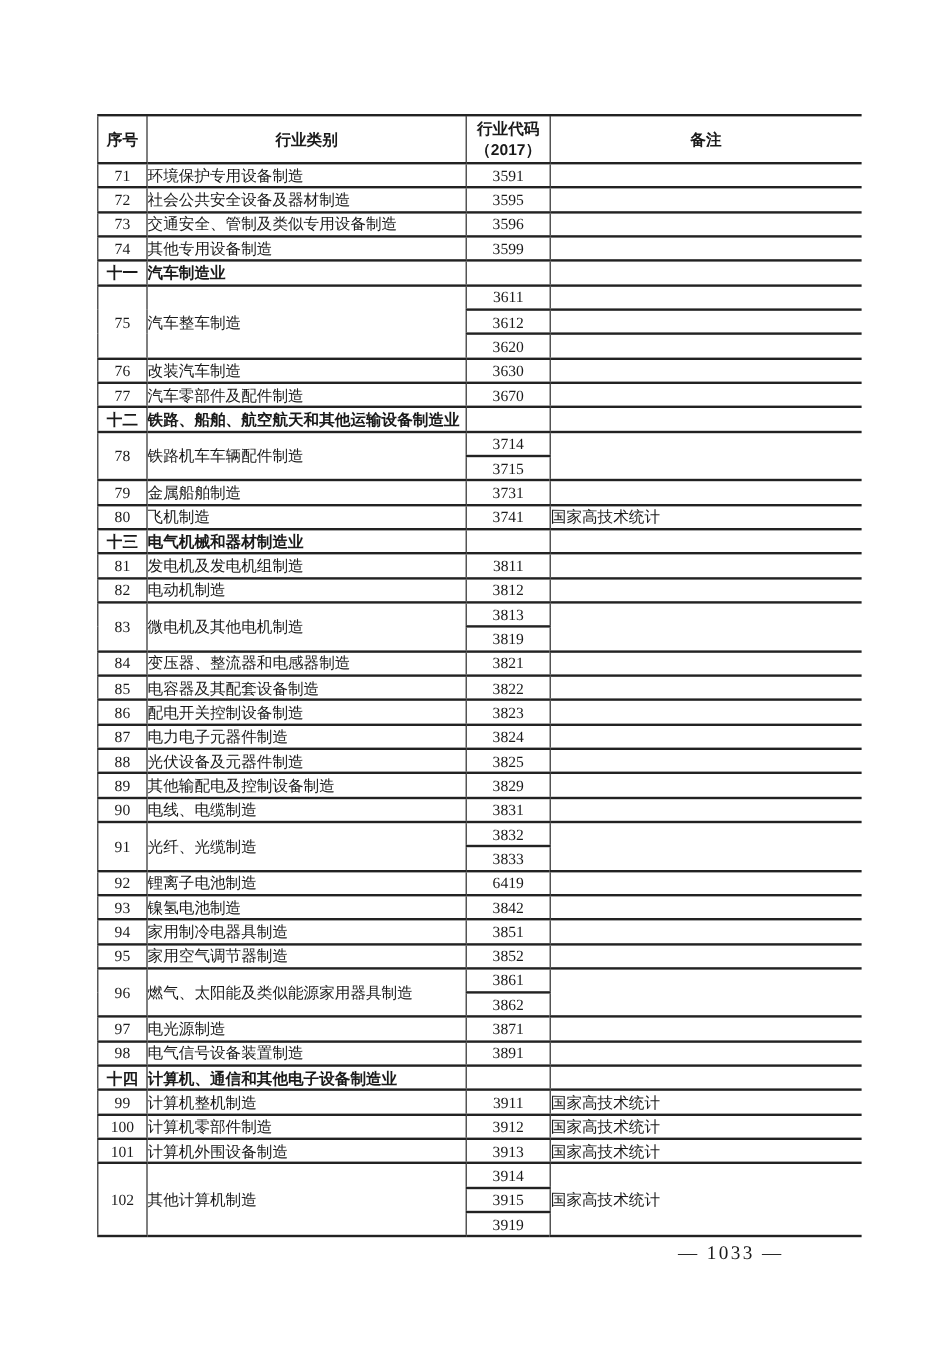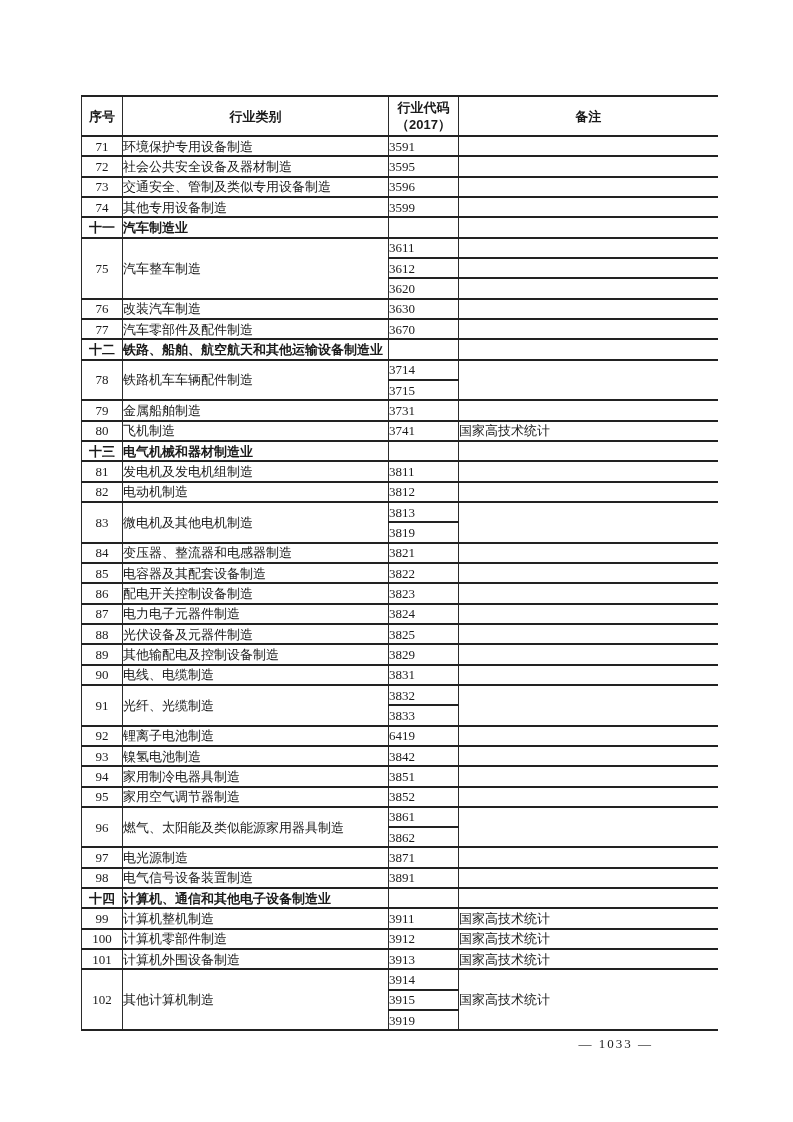--- a/index.html
+++ b/index.html
@@ -48,34 +48,34 @@
     border-bottom: 2px solid #222222;
   }
   tbody tr { height: 20.34px; }
   tbody td {
     font-size: 13px;
     line-height: 1;
     vertical-align: middle;
   }
   td.c-seq  { text-align: center; }
   td.c-cat  { text-align: left; padding-left: 8px; }
-  td.c-code { }
+  td.c-code { text-align: center; }
   td.c-remark { text-align: left; padding-left: 9px; }
   tr.section td {
     font-family: "Liberation Sans", sans-serif;
     font-weight: 700;
     margin-top: 28px;
   }
   td.sub-div { border-bottom: 1px solid #4a4a4a; }
   .page-footer {
     position: absolute;
     top: 1036px;
     right: 98px;
     font-family: "Liberation Serif", serif;
-    font-size: 13px;
+    font-size: 16px;
     letter-spacing: 2px;
     color: #1a1a1a;
   }
 </style>
 </head>
 <body>
 
 <div class="page">
 
   <table class="industry-table">

